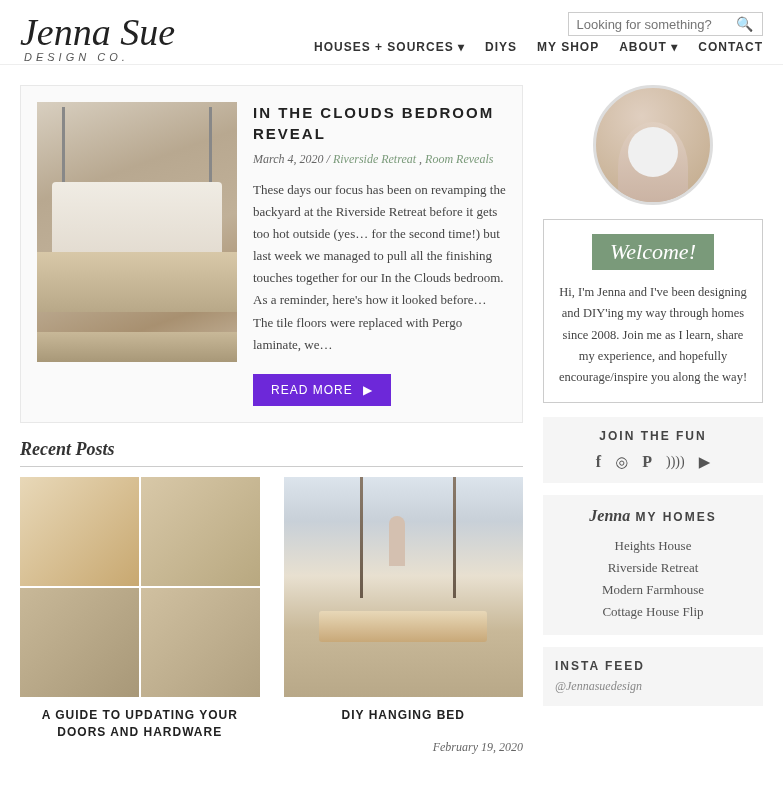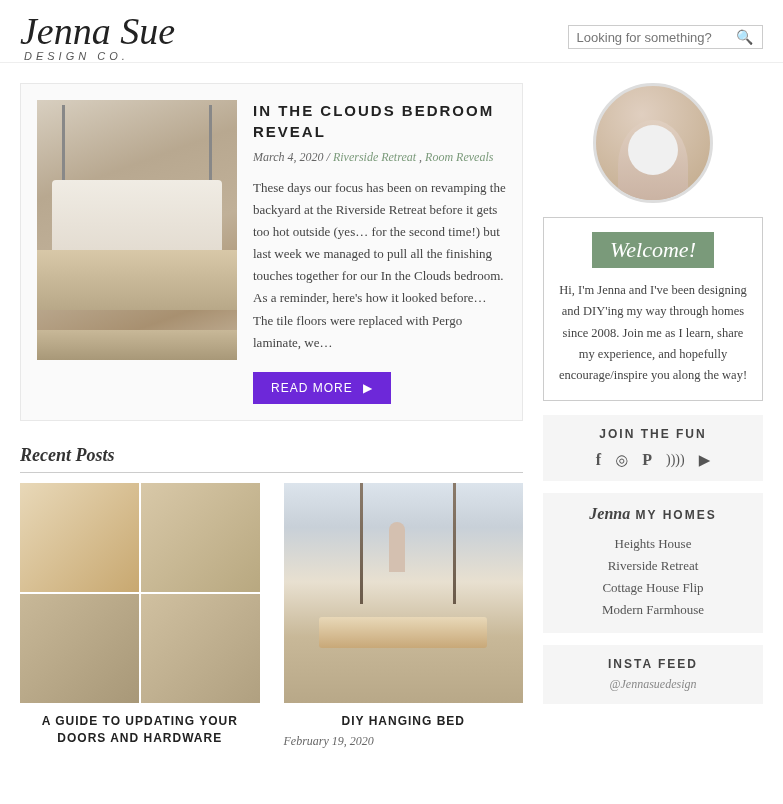--- a/index.html
+++ b/index.html
@@ -11,28 +11,35 @@
 <div style="display:flex; align-items:center; justify-content:space-between; padding:12px 20px 0 20px; border-bottom:1px solid #eee;">
   <div>
     <div style="font-family:Georgia,serif; font-size:38px; font-style:italic; color:#222; line-height:1.0;">Jenna Sue</div>
     <div style="font-family:Arial,sans-serif; font-size:11px; letter-spacing:4px; color:#555; margin-top:0px; padding-left:4px;font-style:italic;">DESIGN CO.</div>
   </div>
   <div style="display:flex; flex-direction:column; align-items:flex-end; gap:4px;">
     <div style="display:flex; align-items:center; border:1px solid #ccc; padding:3px 8px;">
       <input type="text" style="border: none; outline: none; font-size: 13px; color: rgb(153, 153, 153); width: 160px;" placeholder="Looking for something?">
       <button style="background:none; border:none; cursor:pointer; color:#555; font-size:14px;">🔍</button>
     </div>
+    <nav style="display:flex; gap:20px; align-items:center; padding-bottom:10px;">
+      <a href="#" style="text-decoration:none; color:#333; font-family:Arial,sans-serif; font-size:12px; letter-spacing:1px; font-weight:600; text-transform:uppercase;">HOUSES + SOURCES ▾</a>
+      <a href="#" style="text-decoration:none; color:#333; font-family:Arial,sans-serif; font-size:12px; letter-spacing:1px; font-weight:600; text-transform:uppercase;">DIYS</a>
+      <a href="#" style="text-decoration:none; color:#333; font-family:Arial,sans-serif; font-size:12px; letter-spacing:1px; font-weight:600; text-transform:uppercase;">MY SHOP</a>
+      <a href="#" style="text-decoration:none; color:#333; font-family:Arial,sans-serif; font-size:12px; letter-spacing:1px; font-weight:600; text-transform:uppercase;">ABOUT ▾</a>
+      <a href="#" style="text-decoration:none; color:#333; font-family:Arial,sans-serif; font-size:12px; letter-spacing:1px; font-weight:600; text-transform:uppercase;">CONTACT</a>
+    </nav>
   </div>
 </div>
 
 <div style="display:flex; gap:20px; padding:20px;">
 
   <div style="flex:1; min-width:0;">
 
-    <div style="display:flex; gap:16px; border:1px solid #e8e8e8; padding:16px; background:#fafafa; margin-bottom:24px;">
+    <div style="display:flex; gap:16px; border:1px solid #e8e8e8; padding:16px; background:#fafafa; margin-bottom:16px;">
       <div style="width:200px; height:260px; flex-shrink:0; overflow:hidden; background:linear-gradient(160deg,#d8cfc0 0%,#b8a890 30%,#c0b098 55%,#a89070 80%,#c8b8a0 100%); position:relative;">
 
         <div style="position:absolute; top:5px; left:25px; width:3px; height:80px; background:#888;"></div>
         <div style="position:absolute; top:5px; right:25px; width:3px; height:80px; background:#888;"></div>
         <div style="position:absolute; top:80px; left:15px; width:170px; height:90px; background:linear-gradient(180deg,#f0ece4,#e0d8cc); border-radius:4px;"></div>
         <div style="position:absolute; top:150px; left:0; width:200px; height:60px; background:linear-gradient(180deg,#d8c8a8,#b8a888);"></div>
         <div style="position:absolute; bottom:0; left:0; width:200px; height:30px; background:linear-gradient(180deg,#c8b898,#a89878);"></div>
       </div>
       <div style="flex:1;">
         <div style="font-family:Arial,sans-serif; font-size:15px; letter-spacing:2px; font-weight:600; text-transform:uppercase; color:#222; margin-bottom:8px; line-height:1.4;">IN THE CLOUDS BEDROOM REVEAL</div>
@@ -69,21 +76,21 @@
           <div style="width:100%; height:220px; overflow:hidden; margin-bottom:10px; cursor:pointer; background:linear-gradient(180deg,#dce4ec 0%,#c8d0d8 20%,#e8e0d0 45%,#c8b898 70%,#b8a888 100%); position:relative;">
 
             <div style="position:absolute; top:0; left:32%; width:3px; height:55%; background:linear-gradient(180deg,#8a7a6a,#6a5a4a);"></div>
             <div style="position:absolute; top:0; right:28%; width:3px; height:55%; background:linear-gradient(180deg,#8a7a6a,#6a5a4a);"></div>
 
             <div style="position:absolute; bottom:25%; left:15%; width:70%; height:14%; background:linear-gradient(180deg,#e8d8b8,#c8a878); border-radius:3px;"></div>
 
             <div style="position:absolute; top:18%; left:44%; width:16px; height:50px; background:#d4c0b0; border-radius:8px 8px 0 0;"></div>
           </div>
           <div style="font-family:Arial,sans-serif; font-size:12px; letter-spacing:1px; font-weight:700; text-transform:uppercase; color:#222; text-align:center; line-height:1.4; cursor:pointer;">DIY HANGING BED</div>
-          <div style="font-size:12px; color:#666; font-style:italic; text-align:left; margin-top:4px;">February 19, 2020</div>
+          <div style="font-size:12px; color:#666; font-style:italic; text-align:right; margin-top:16px;">February 19, 2020</div>
         </div>
 
       </div>
     </div>
   </div>
 
   <div style="width:220px; flex-shrink:0;">
 
     <div style="text-align:center; margin-bottom:14px;">
       <div style="width:120px; height:120px; border-radius:50%; margin:0 auto; overflow:hidden; border:3px solid #ddd; background:radial-gradient(circle at 40% 25%, #e0cfc0, #c0a888); display:flex; align-items:flex-end; justify-content:center;">
@@ -111,24 +118,24 @@
     </div>
 
     <div style="background:#f5f5f5; padding:12px; margin-bottom:12px; text-align:center;">
       <div style="font-family:Arial,sans-serif; font-size:12px; letter-spacing:2px; font-weight:600; text-transform:uppercase; color:#444; margin-bottom:10px;">
         <span style="font-family:Georgia,serif; font-style:italic; font-size:16px; text-transform:none; letter-spacing:0;">Jenna</span>
         <span> </span><span>MY HOMES</span>
       </div>
       <ul style="list-style:none; margin:0; padding:0;">
         <li style="font-size:13px; color:#555; padding:3px 0; cursor:pointer;">Heights House</li>
         <li style="font-size:13px; color:#555; padding:3px 0; cursor:pointer;">Riverside Retreat</li>
+        <li style="font-size:13px; color:#555; padding:3px 0; cursor:pointer;">Modern Farmhouse</li>
         <li style="font-size:13px; color:#555; padding:3px 0; cursor:pointer;">Cottage House Flip</li>
-        <li style="font-size:13px; color:#555; padding:3px 0; cursor:pointer;">Modern Farmhouse</li>
       </ul>
     </div>
 
-    <div style="background:#f5f5f5; padding:12px; text-align:center;">
+    <div style="background:#f5f5f5; padding:12px; text-align:left;">
       <div style="font-family:Arial,sans-serif; font-size:12px; letter-spacing:2px; font-weight:600; text-transform:uppercase; color:#444; margin-bottom:6px;">INSTA FEED</div>
       <div style="font-size:12px; color:#888; font-style:italic;">@Jennasuedesign</div>
     </div>
 
   </div>
 </div>
 
 </body></html>

